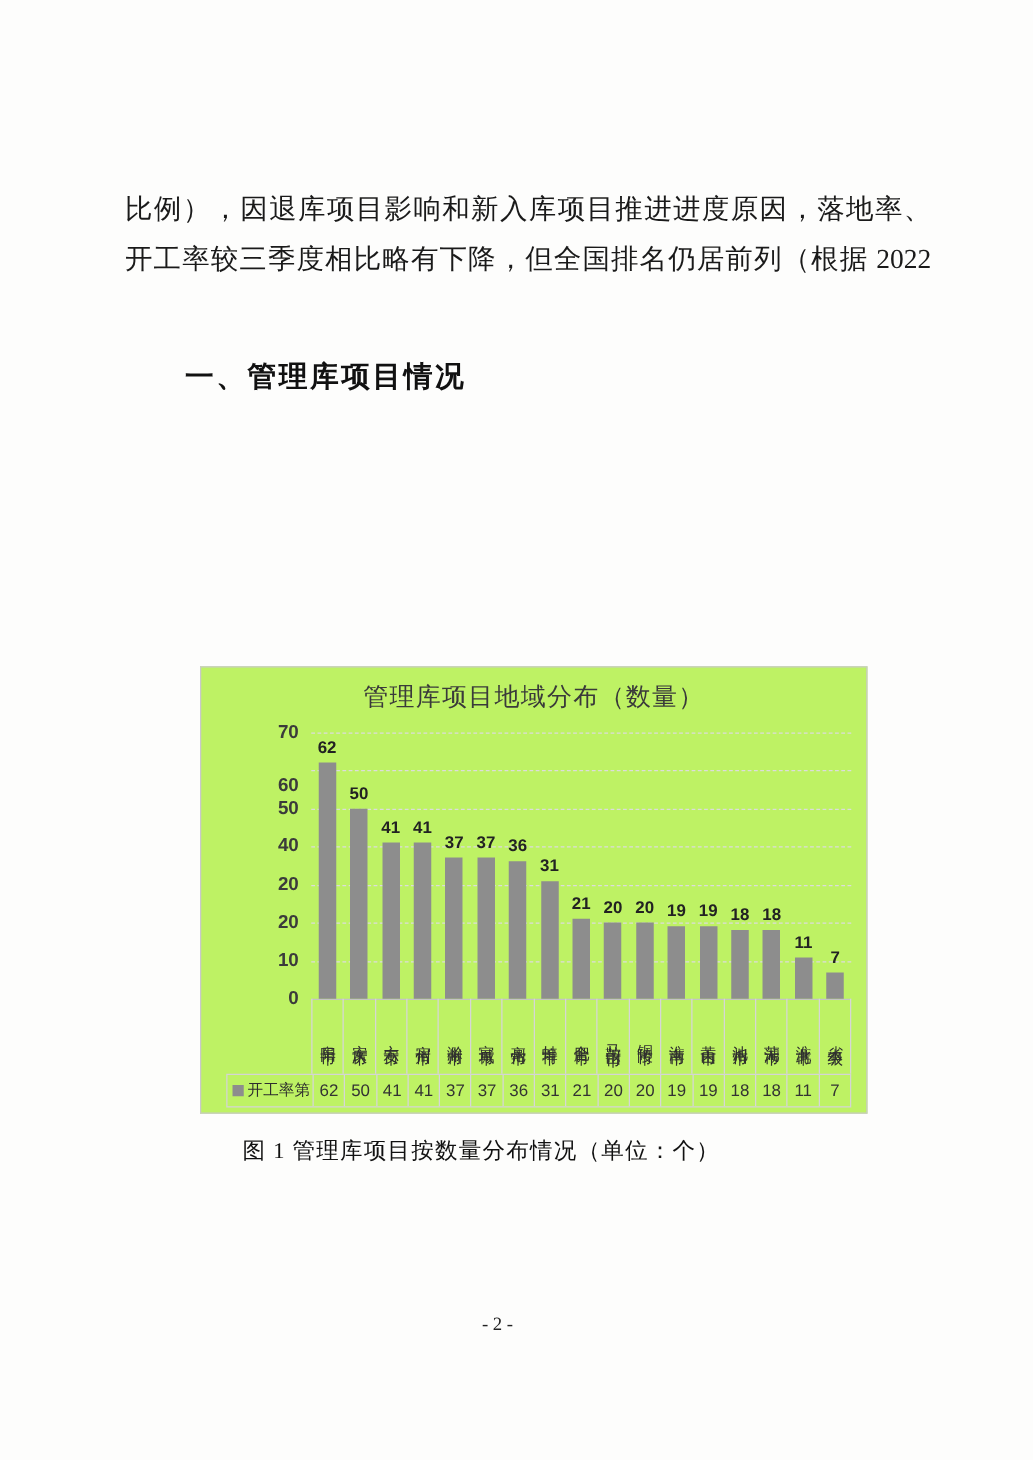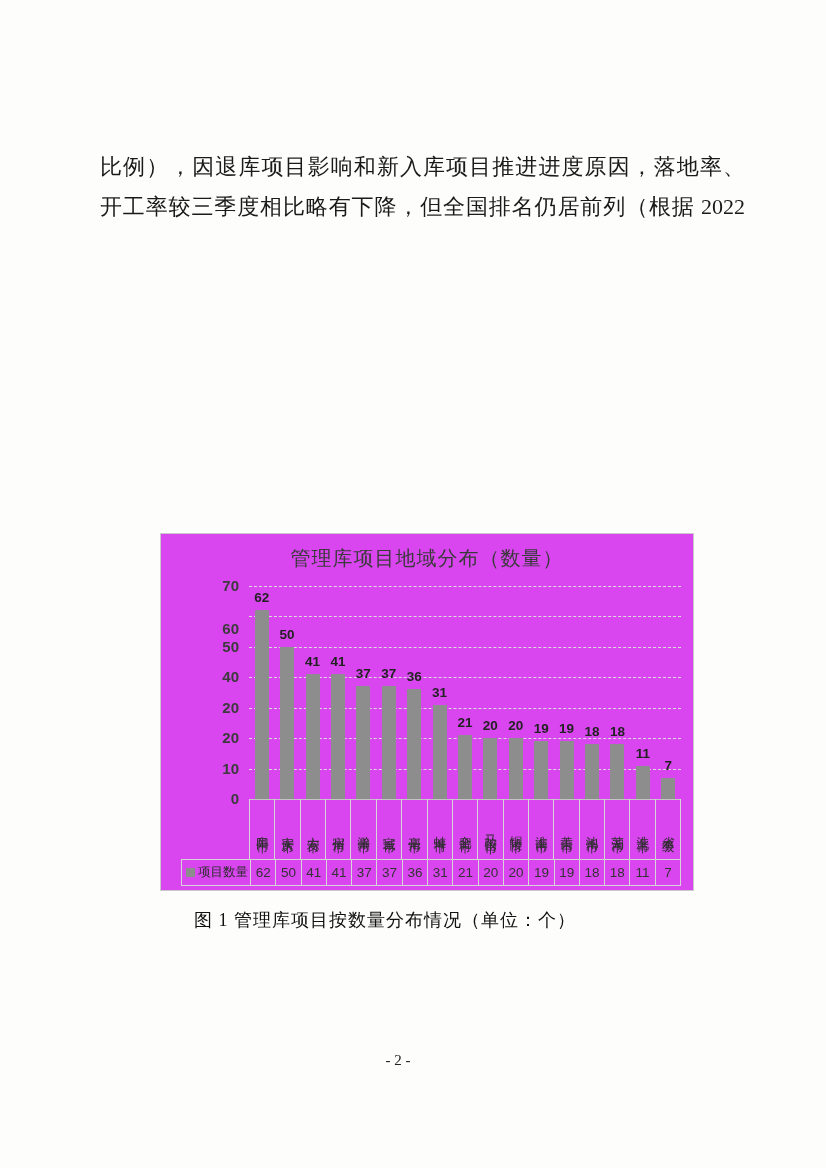--- a/index.html
+++ b/index.html
@@ -19,21 +19,21 @@
   .indent{text-indent:44px;}
   .lead-bold{font-weight:bold;}
   .heading{
     position:absolute;left:148px;top:287px;height:28px;line-height:28px;
     font-family:"Liberation Sans","DejaVu Sans",sans-serif;
     font-weight:700;font-size:23px;letter-spacing:2px;color:#111;
   }
   
   .chart{
     position:absolute;left:160px;top:533px;width:532px;height:356px;margin:0;
-    border:1px solid #c9c9c9;background:#d946ef;
+    border:1px solid #c9c9c9;background:#bef264;
     font-family:"Liberation Sans","DejaVu Sans",sans-serif;
   }
   .chart-title{
     position:absolute;top:10px;left:0;right:0;height:28px;line-height:28px;
     text-align:center;font-family:"Liberation Serif","DejaVu Serif",serif;
     font-size:20px;letter-spacing:1px;color:#3a3a3a;
   }
   .ytick{
     position:absolute;left:30px;width:48px;height:18px;line-height:18px;
     text-align:right;font-size:15px;font-weight:600;color:#3b3b3b;
@@ -86,20 +86,21 @@
 </head>
 <body>
 
 <div class="page">
 
   <div class="para p1">
     <div class="tline jfull">比例），因退库项目影响和新入库项目推进进度原因，落地率、</div>
     <div class="tline jfull">开工率较三季度相比略有下降，但全国排名仍居前列（根据 2022</div>
   </div>
 
+  <div class="heading">一、管理库项目情况</div>
 
 
   <figure class="chart">
     <div class="chart-title">管理库项目地域分布（数量）</div>
     <div class="plot" id="plot">
         <div class="gridline" style="top: 182.571px;"></div>
         <div class="gridline" style="top: 152.143px;"></div>
         <div class="gridline" style="top: 121.714px;"></div>
         <div class="gridline" style="top: 91.2857px;"></div>
         <div class="gridline" style="top: 60.8571px;"></div>
@@ -223,21 +224,21 @@
         <div class="cat-cell">
           <span>淮北市</span>
         </div>
         <div class="cat-cell">
           <span>省本级</span>
         </div>
       </div>
     <div class="tbl-row">
       <div class="legend-cell">
         <span class="legend-sq"></span>
-        <span>项目数量</span>
+        <span>开工率第</span>
       </div>
       <div class="tbl-vals" id="tblvals">
           <div class="tbl-cell">62</div>
           <div class="tbl-cell">50</div>
           <div class="tbl-cell">41</div>
           <div class="tbl-cell">41</div>
           <div class="tbl-cell">37</div>
           <div class="tbl-cell">37</div>
           <div class="tbl-cell">36</div>
           <div class="tbl-cell">31</div>

